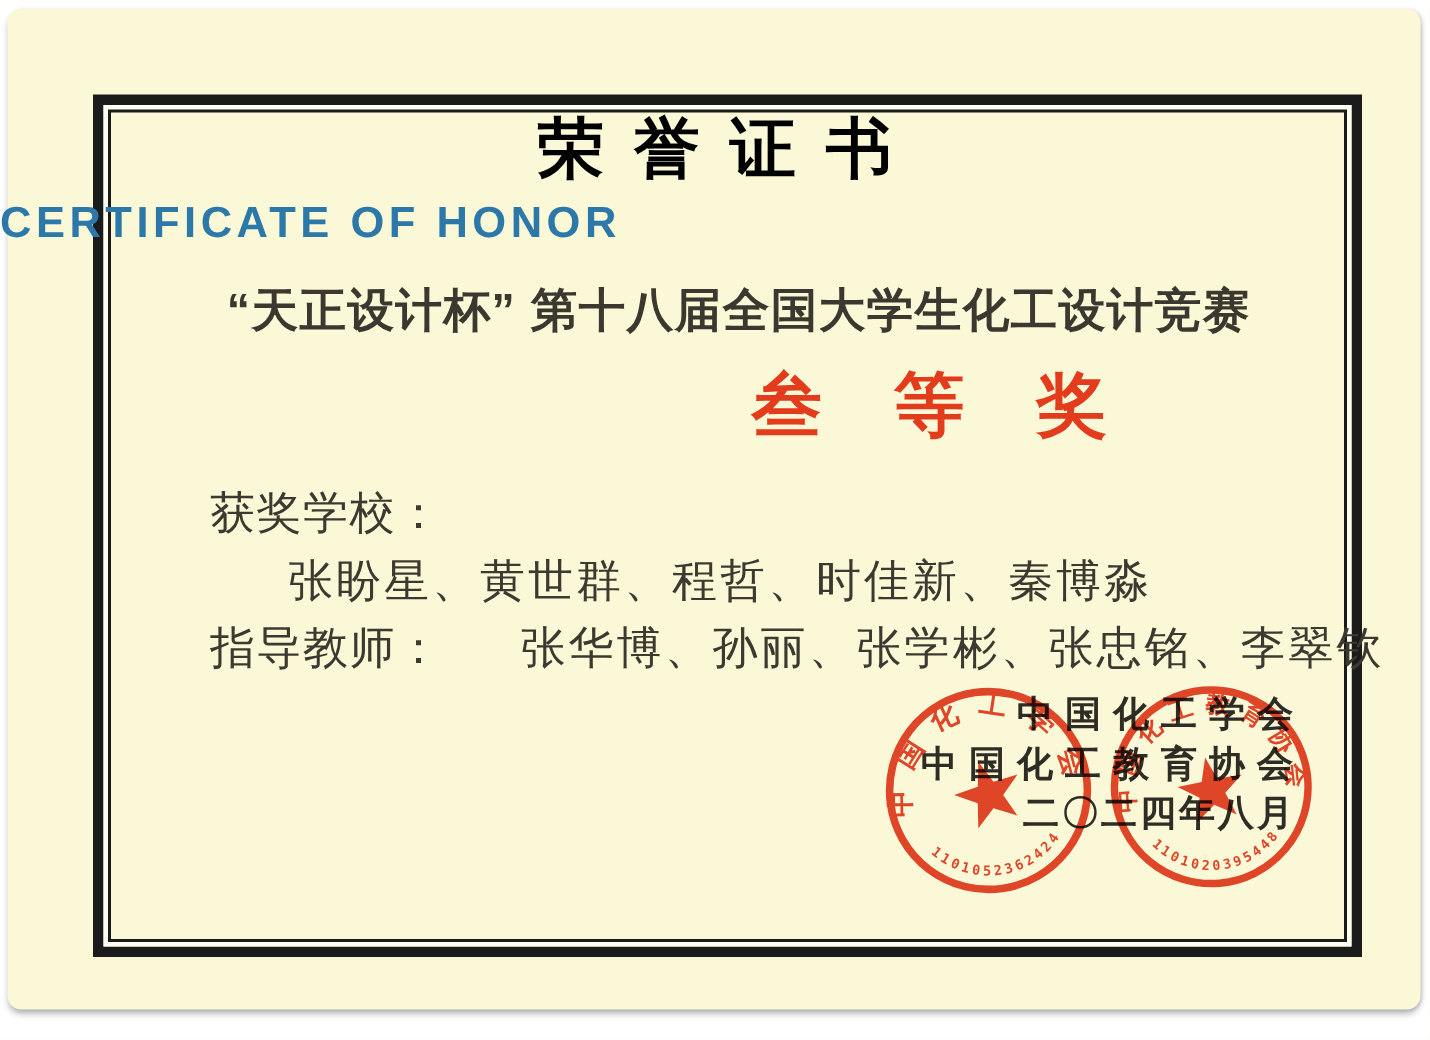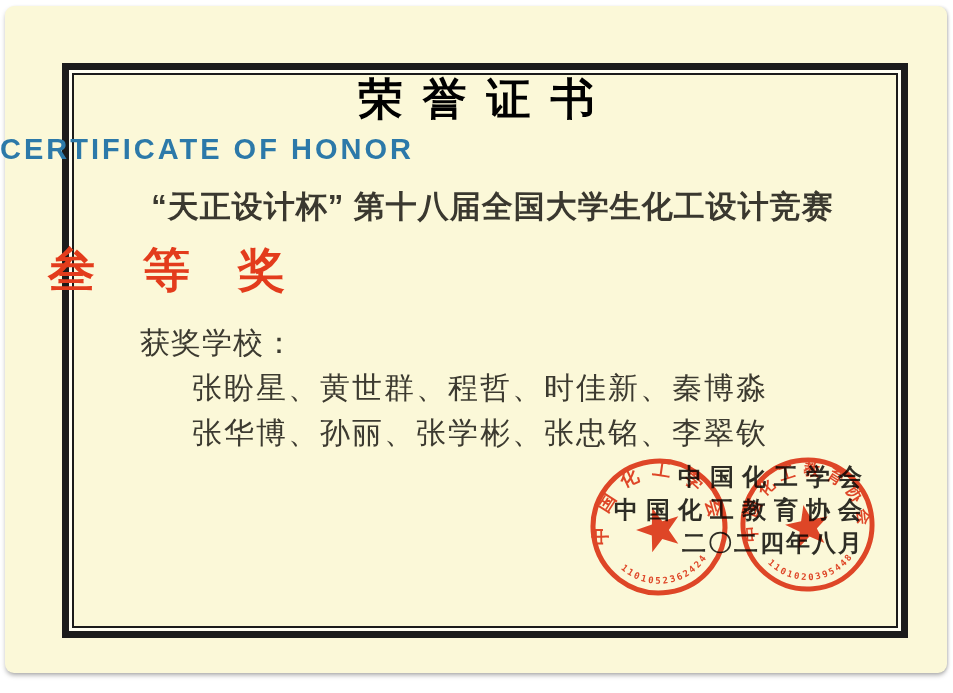--- a/index.html
+++ b/index.html
@@ -29,21 +29,21 @@
   }
   .subtitle{
     position:absolute;top:133px;left:0;width:953px;text-align:left;
     font-size:29px;font-weight:800;letter-spacing:3px;color:#2c79a9;
   }
   .competition{
     position:absolute;top:186px;left:16px;width:953px;text-align:center;
     font-size:31px;font-weight:600;letter-spacing:1px;color:#3a382f;
   }
   .award{
-    position:absolute;top:239px;left:0;width:786px;text-align:left;
+    position:absolute;top:239px;left:0;width:786px;text-align:right;
     font-size:47px;font-weight:800;letter-spacing:48px;padding-left:48px;
     box-sizing:border-box;color:#e33c1c;
   }
   .info{
     position:absolute;left:140px;top:328px;color:#3c3a30;
     font-size:30px;font-weight:500;
   }
   .info-row{display:flex;margin-bottom:15px;line-height:30px;white-space:nowrap;}
   .info-label{letter-spacing:1px;}
   .info-value{margin-left:52px;letter-spacing:2px;}
@@ -89,20 +89,21 @@
   <div class="award">叁等奖</div>
 
   <div class="info">
     <div class="info-row">
       <span class="info-label">获奖学校：</span>
     </div>
     <div class="info-row">
       <span class="info-value">张盼星、黄世群、程哲、时佳新、秦博淼</span>
     </div>
     <div class="info-row">
+      <span class="info-label">指导教师：</span>
       <span class="info-value">张华博、孙丽、张学彬、张忠铭、李翠钦</span>
     </div>
   </div>
 
   <div class="sign">
     <span class="org">中国化工学会</span>
     <span class="org">中国化工教育协会</span>
     <span class="date">二〇二四年八月</span>
   </div>
 

